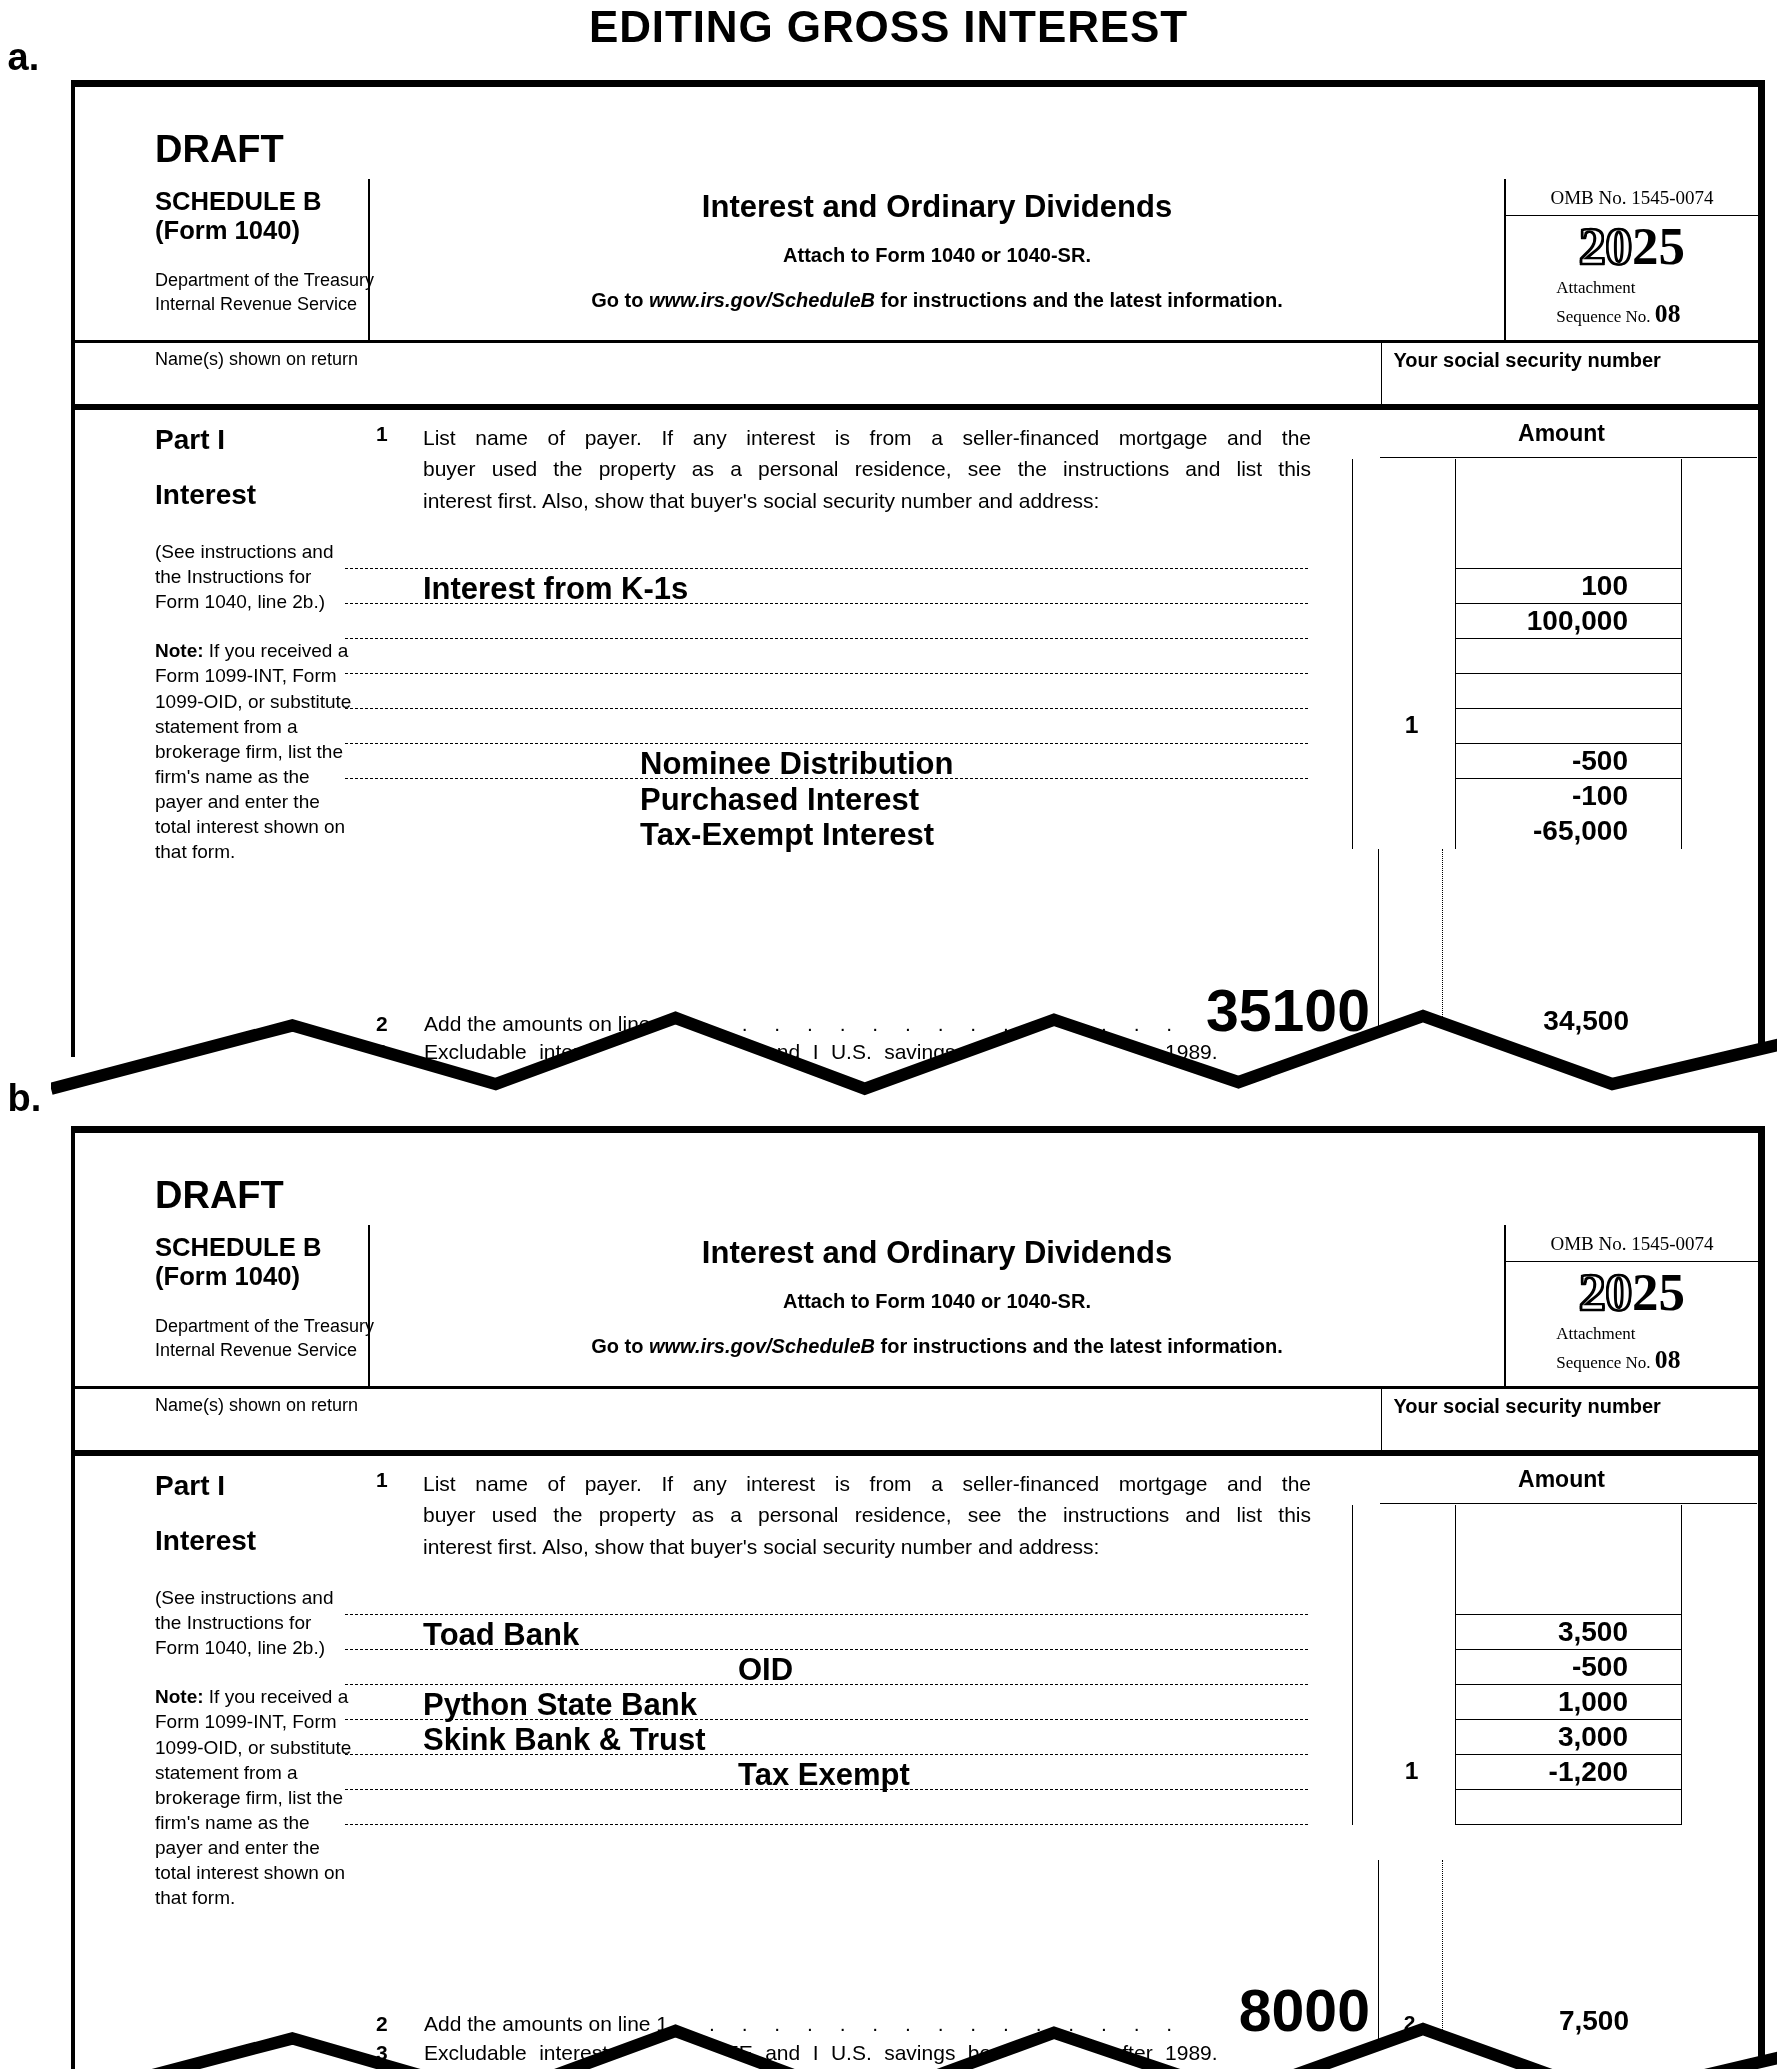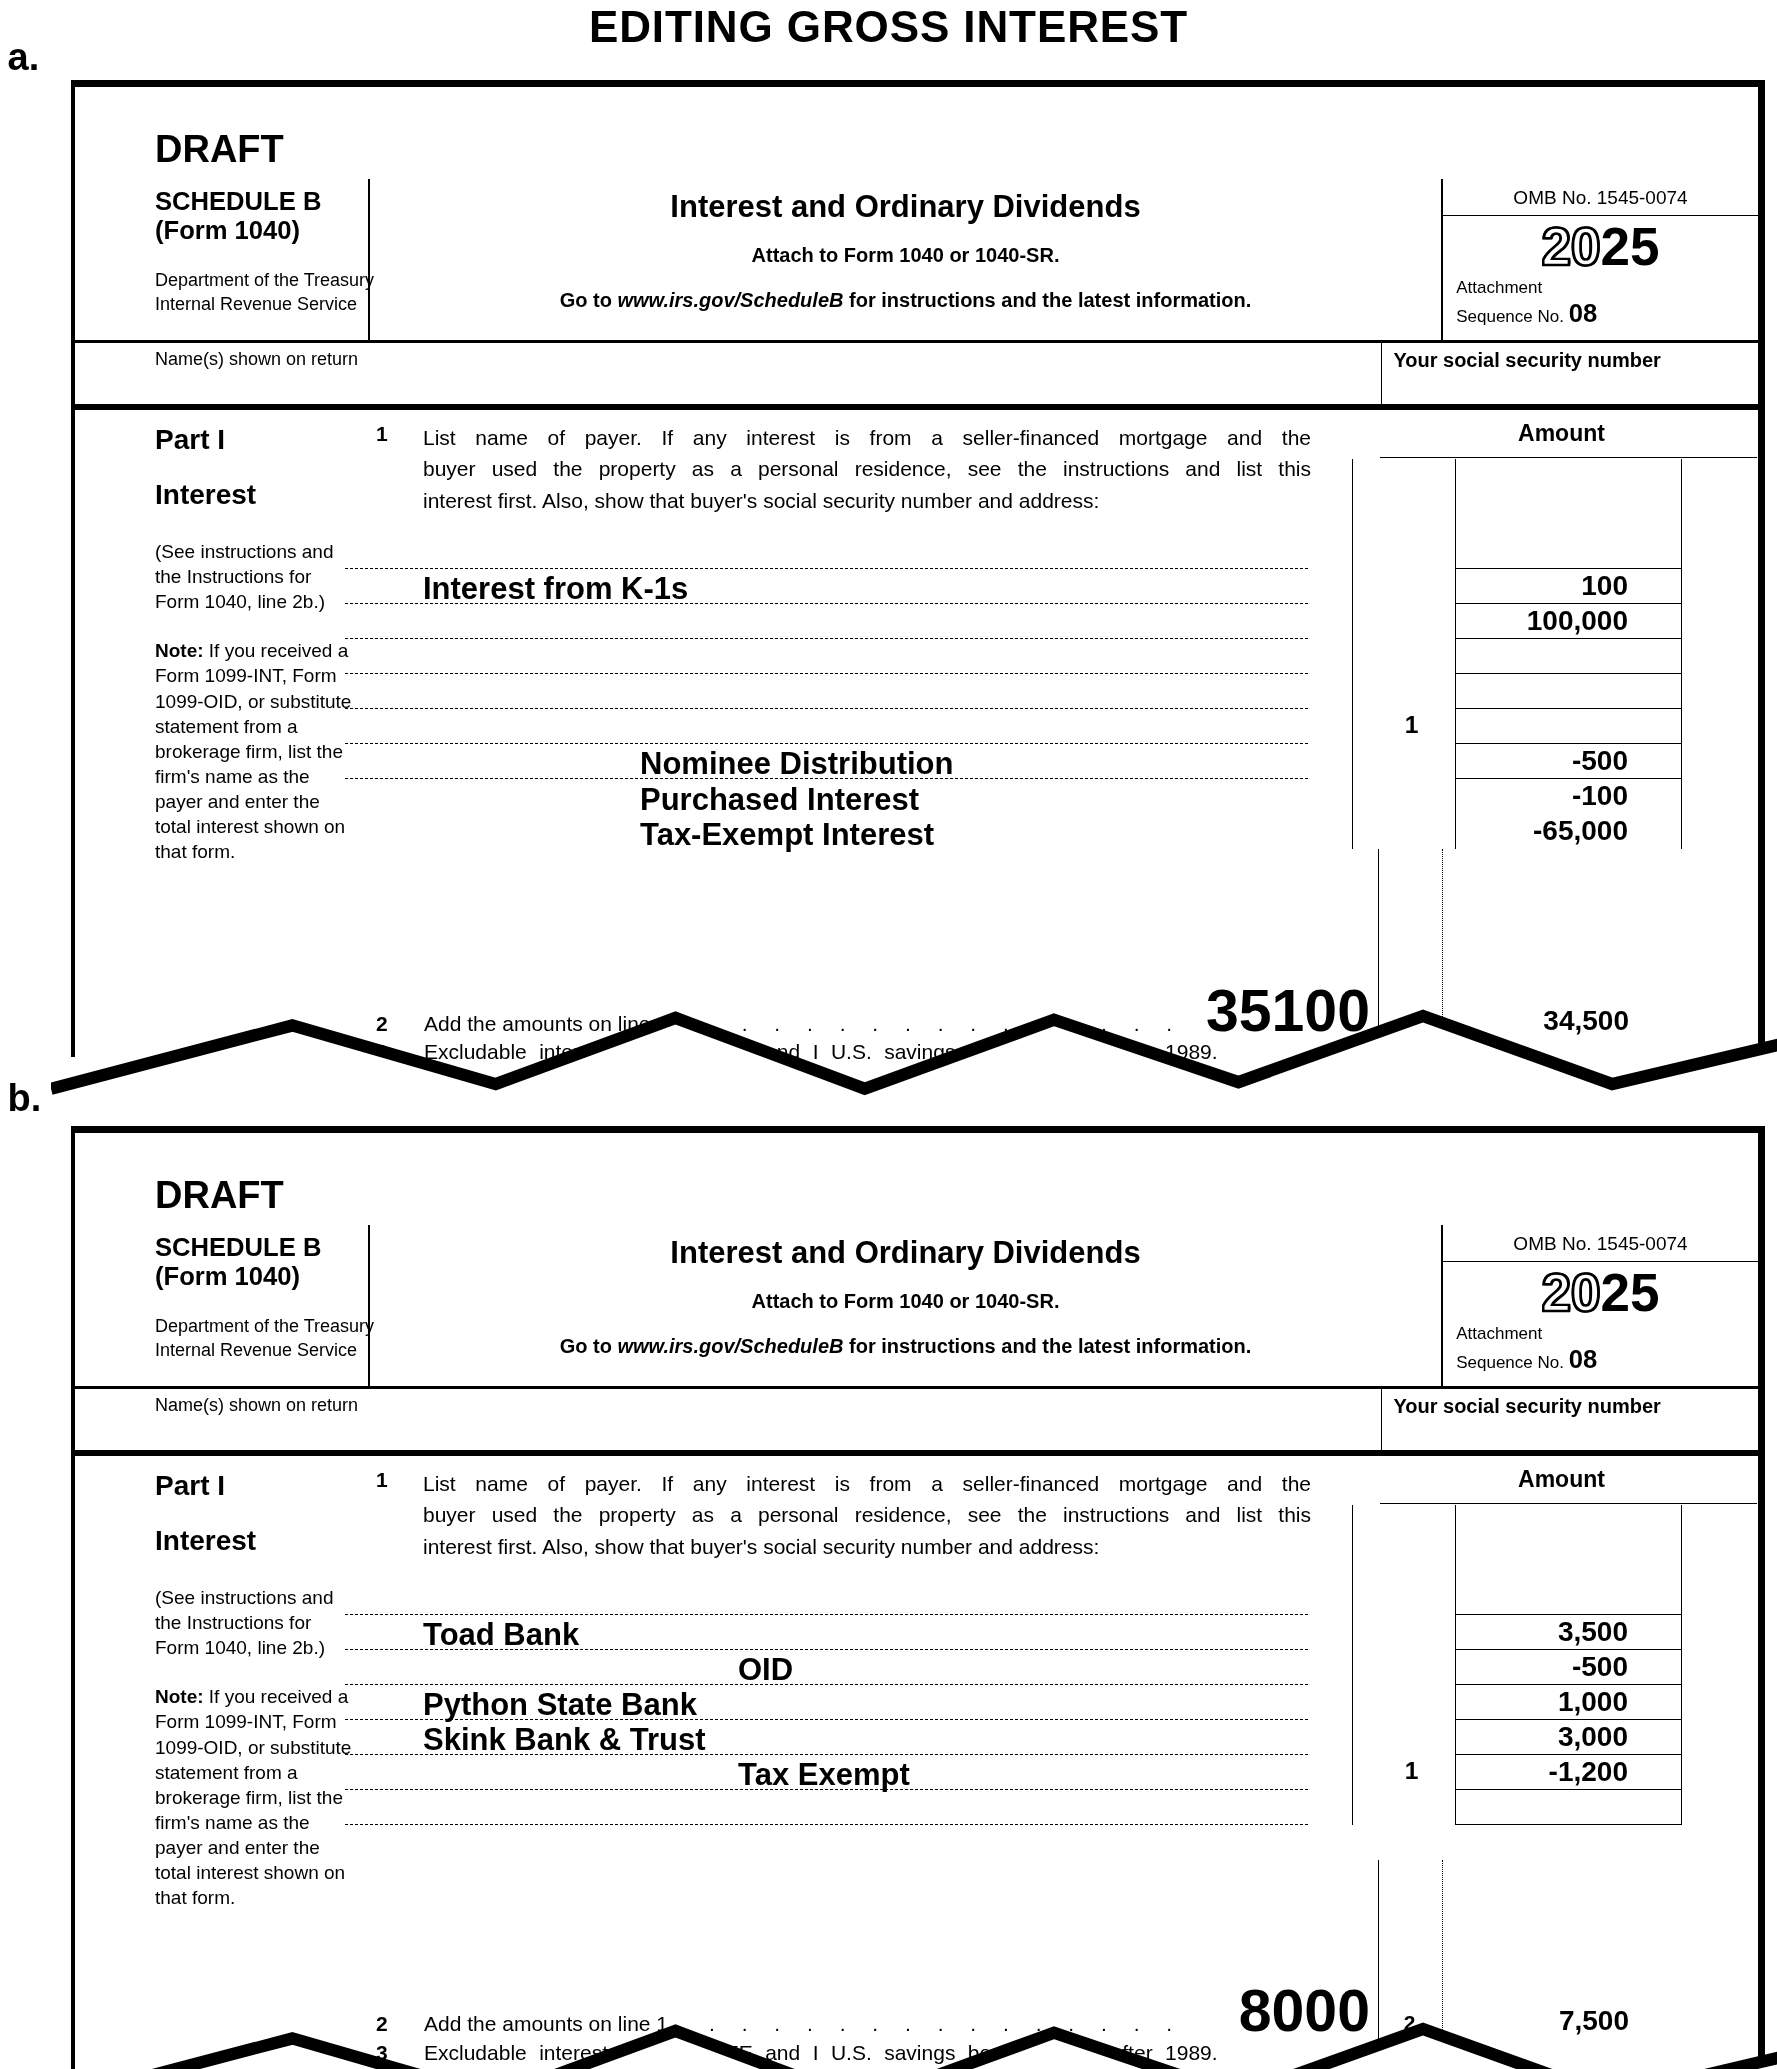--- a/index.html
+++ b/index.html
@@ -24,26 +24,26 @@
 
   .hgrid{display:flex;height:161px;border-bottom:3.8px solid #000;}
   .hleft{width:213px;padding:7.6px 0 0 80px;box-sizing:content-box;}
   .schb{font-size:25.6px;font-weight:bold;line-height:1.15;white-space:nowrap;}
   .dept{margin-top:23px;font-size:18px;line-height:1.32;white-space:nowrap;}
   .hcenter{flex:1;border-left:2.8px solid #000;text-align:center;padding-top:9.5px;}
   .ftitle{font-size:31px;font-weight:bold;}
   .attach{font-size:20px;font-weight:bold;margin-top:19px;}
   .goto{font-size:20px;font-weight:bold;margin-top:22px;}
   .goto i{font-style:italic;}
-  .hright{width:317px;border-left:2.8px solid #000;box-sizing:border-box;}
+  .hright{width:254px;border-left:2.8px solid #000;box-sizing:border-box;font-family:Liberation Serif, serif;}
   .omb{font-size:19px;text-align:center;padding:7.6px 0 5.7px 0;border-bottom:1.9px solid #000;}
   .year{text-align:center;font-size:53px;font-weight:bold;line-height:1.05;padding-top:3.8px;}
   .yr-outline{color:#fff;-webkit-text-stroke:2.4px #000;
     text-shadow:-1.4px -1.4px 0 #000,1.4px -1.4px 0 #000,-1.4px 1.4px 0 #000,1.4px 1.4px 0 #000;}
-  .attseq{padding-left:13.2px;font-size:17px;line-height:1.25;margin-top:1.9px;}
+  .attseq{padding-left:13.2px;font-size:17px;line-height:1.25;margin-top:1.9px;margin-left:37px;}
   .seqval{font-size:25.6px;font-weight:bold;}
 
   .namerow{display:flex;height:61px;border-bottom:6.6px solid #000;}
   .nml{flex:1;padding:5.7px 0 0 80px;font-size:18px;}
   .nmr{width:377px;box-sizing:border-box;border-left:1.9px solid #000;
     padding:5.7px 0 0 11.4px;font-size:20px;font-weight:bold;}
 
   .part1{position:relative;}
   .fa .part1{height:673px;}
   .fb .part1{height:643px;}

